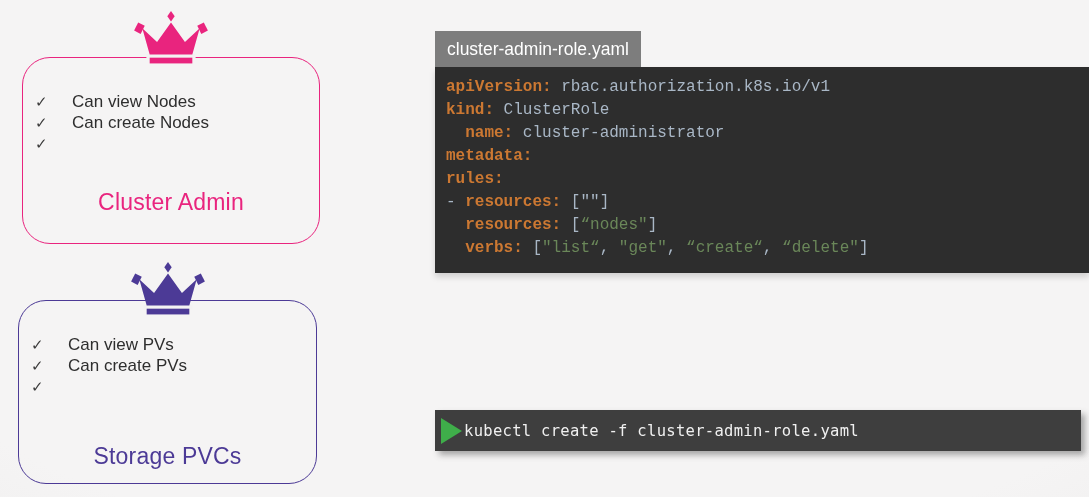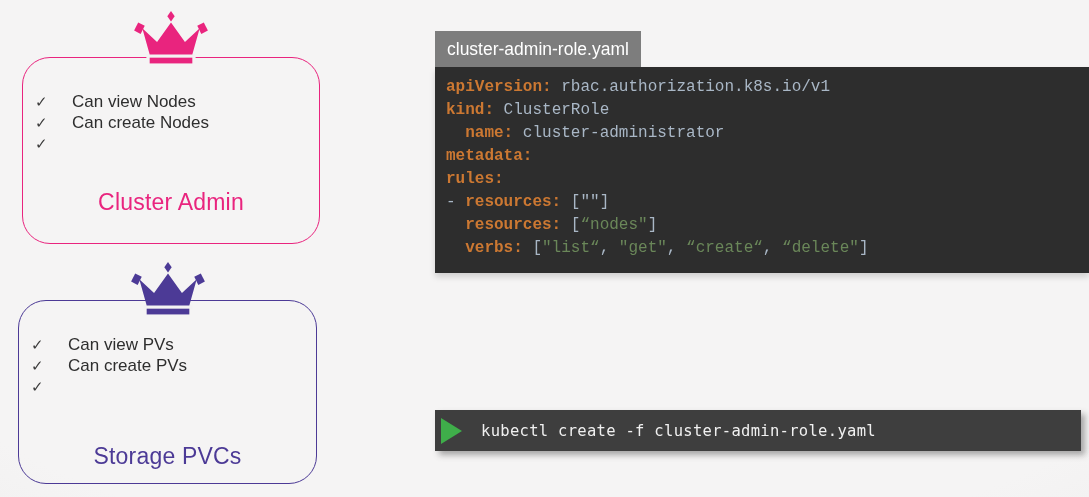--- a/index.html
+++ b/index.html
@@ -56,21 +56,21 @@
     background:var(--terminal-bg);display:flex;align-items:center;
     box-shadow:4px 4px 6px rgba(70,70,70,.45);
   }
   .play-icon{
     width:0;height:0;flex:none;margin-left:6px;
     border-left:21px solid var(--terminal-play-green);
     border-top:13px solid transparent;border-bottom:13px solid transparent;
   }
   .terminal code{
     font-family:"DejaVu Sans Mono",monospace;font-size:15.5px;color:#f0f0f0;
-    margin-left:19px;letter-spacing:.3px;
+    margin-left:2px;letter-spacing:.3px;
   }
 </style>
 </head>
 <body>
 
 <div class="stage">
 
   <section class="role-card card-cluster">
     <svg class="crown" viewBox="0 0 100 68" aria-hidden="true">
       <rect x="20" y="53" width="60" height="6" fill="#f3f2f2"></rect>

